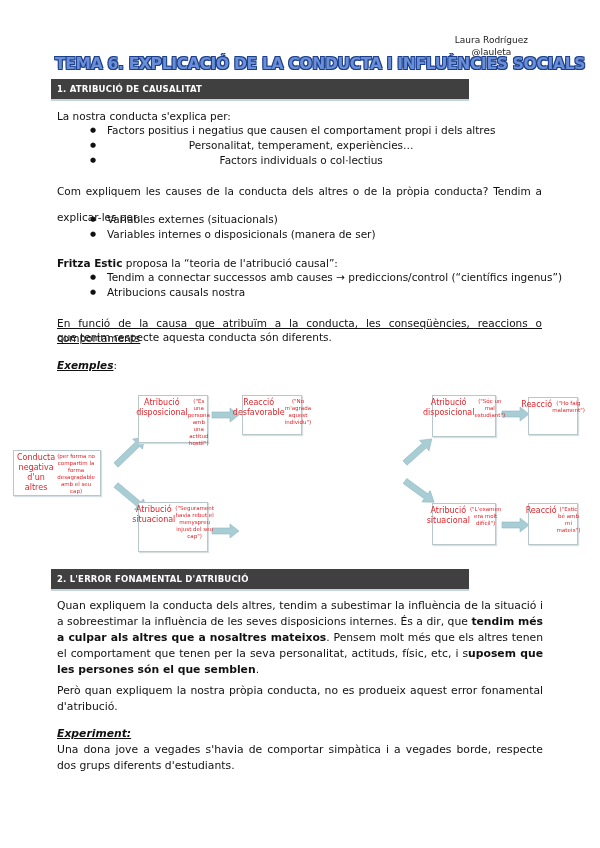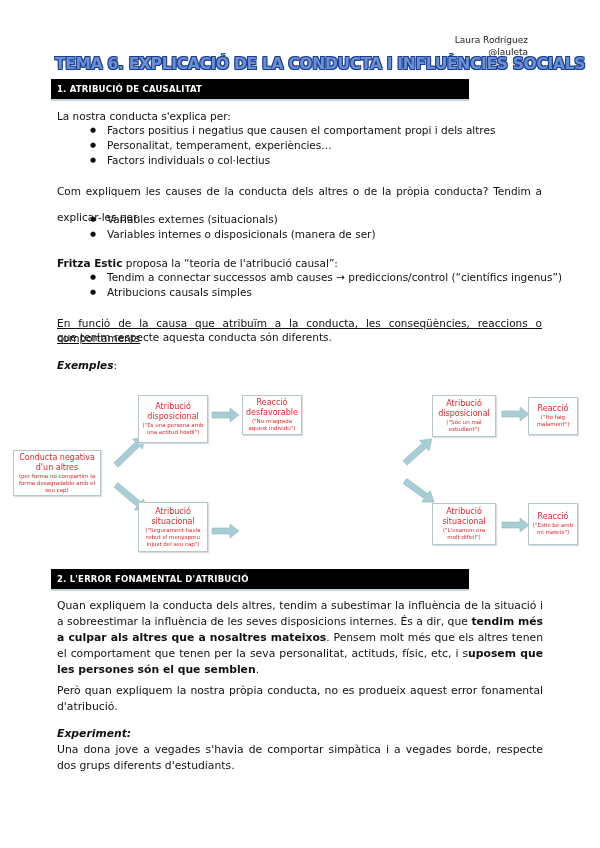--- a/index.html
+++ b/index.html
@@ -1,86 +1,86 @@
 <!DOCTYPE html>
 <html><head>
 <meta charset="utf-8">
 <style>
   * { box-sizing: border-box; margin: 0; padding: 0; }
   html, body { width: 600px; height: 848px; background: #ffffff; overflow: hidden; }
   body { position: relative; font-family: "DejaVu Sans", sans-serif; color: #111; }
 
-  .author { position: absolute; right: 72px; top: 34px; font-size: 9px; line-height: 12px; text-align: right; color: #222; }
+  .author { position: absolute; right: 72px; top: 34px; font-size: 9px; line-height: 12px; text-align: center; color: #222; }
 
   .title {
     position: absolute; left: 55px; top: 55px; width: 440px;
     font-family: "DejaVu Sans", sans-serif; font-weight: bold; font-size: 15.5px;
     letter-spacing: -0.3px; color: #6a8fd8; white-space: nowrap;
     text-shadow: -1px -1px 0 #1d3f8a, 1px -1px 0 #1d3f8a, -1px 1px 0 #1d3f8a, 1px 1px 0 #1d3f8a, 0 1px 0 #1d3f8a;
   }
 
   .section-bar {
     position: absolute; left: 51px; width: 418px; height: 22px;
-    background: #000000; border-bottom: 2px solid #c5d6da;
+    background: #404040; border-bottom: 2px solid #c5d6da;
     color: #ffffff; font-size: 8.5px; font-weight: bold; line-height: 21px; padding-left: 6px;
     letter-spacing: 0.2px;
   }
 
   .text { position: absolute; left: 57px; width: 485px; font-size: 10.5px; line-height: 15px; color: #111; }
   .justify { text-align: justify; }
   .justify-last { text-align-last: justify; }
   ul.bullets { list-style: none; position: absolute; left: 90px; font-size: 10.5px; line-height: 15px; }
   ul.bullets li { position: relative; padding-left: 17px; }
   ul.bullets li::before { content: "●"; position: absolute; left: 0; top: 0; font-size: 7px; }
   .bold { font-weight: bold; }
-  .bi-u { font-weight: bold; font-style: italic; }
+  .bi-u { font-weight: bold; font-style: italic; text-decoration: underline; }
 
   
   .diagram { position: absolute; left: 0; top: 385px; width: 600px; height: 170px; }
   .dbox {
     position: absolute; background: #fff; border: 1px solid #b7c7cc;
     box-shadow: 1px 1px 1px #d7dfe2;
     text-align: center; color: #e0242a; font-size: 7px; line-height: 9px;
-    display: flex; flex-direction: column; justify-content: center; padding: 2px 3px;
+    display: flex; flex-direction: row; justify-content: center; padding: 2px 3px;
   }
   .dbox .main { font-size: 8px; line-height: 10px; }
   .dbox .sub { font-size: 5.5px; line-height: 7px; }
 </style>
 </head>
 <body>
 
 <div class="author">
   <div>Laura Rodríguez</div>
   <div>@lauleta</div>
 </div>
 
 <div class="title">TEMA 6. EXPLICACIÓ DE LA CONDUCTA I INFLUÈNCIES SOCIALS</div>
 
 <div class="section-bar" style="top:79px;">1. ATRIBUCIÓ DE CAUSALITAT</div>
 
 <div class="text" style="top:109px;">La nostra conducta s'explica per:</div>
-<ul class="bullets" style="top:123px;">
+<ul class="bullets" style="top:123px;text-align:center;">
   <li>Factors positius i negatius que causen el comportament propi i dels altres</li>
   <li>Personalitat, temperament, experiències…</li>
   <li>Factors individuals o col·lectius</li>
 </ul>
 
 <div class="text justify justify-last" style="top:184px;">Com expliquem les causes de la conducta dels altres o de la pròpia conducta? Tendim a</div>
 <div class="text" style="top:198px;margin-top:12px;">explicar-les per:</div>
 <ul class="bullets" style="top:212px;">
   <li>Variables externes (situacionals)</li>
   <li>Variables internes o disposicionals (manera de ser)</li>
 </ul>
 
 <div class="text" style="top:256px;">
   <span class="bold">Fritza Estic</span><span> proposa la “teoria de l'atribució causal”:</span>
 </div>
 <ul class="bullets" style="top:270px;">
   <li>Tendim a connectar successos amb causes → prediccions/control (“científics ingenus”)</li>
-  <li>Atribucions causals simples</li>
+  <li>Atribucions causals nostra</li>
 </ul>
 
 <div class="text justify justify-last" style="top:316px;text-decoration:underline;">En funció de la causa que atribuïm a la conducta, les conseqüències, reaccions o comportaments</div>
 <div class="text" style="top:330px;">que tenim respecte aquesta conducta són diferents.</div>
 
 <div class="text" style="top:358px;">
   <span class="bi-u">Exemples</span><span>:</span>
 </div>
 
 <div class="diagram">

